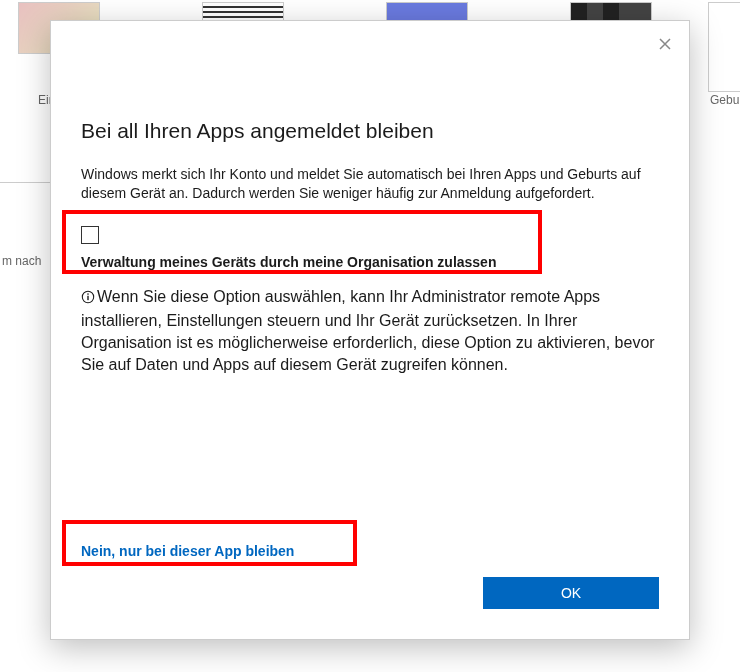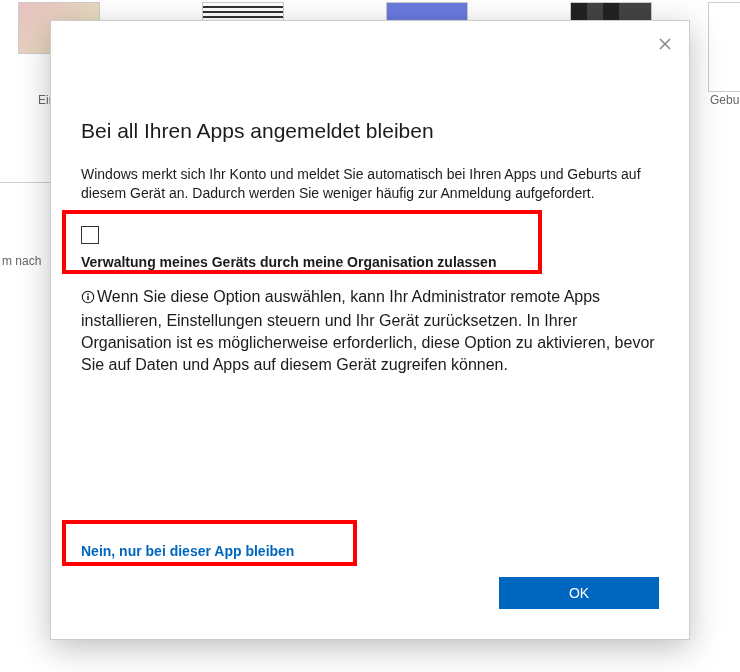--- a/index.html
+++ b/index.html
@@ -145,21 +145,21 @@
     font-size: 14px;
     font-weight: 700;
     color: #0067c0;
     cursor: pointer;
   }
 
   .ok-btn {
     position: absolute;
     right: 30px;
     bottom: 30px;
-    width: 160px;
+    width: 176px;
     height: 32px;
     background: #0067c0;
     color: #fff;
     font-size: 14px;
     display: flex;
     align-items: center;
     justify-content: center;
     cursor: pointer;
     border: 0;
   }

